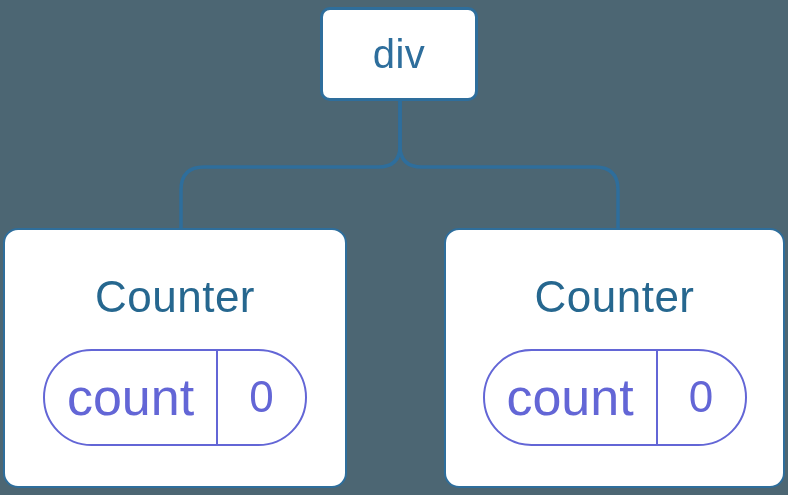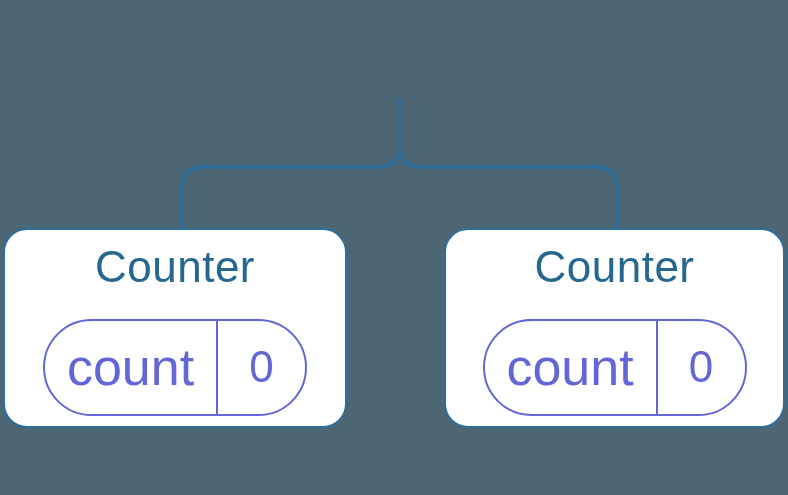--- a/index.html
+++ b/index.html
@@ -41,24 +41,24 @@
   }
   .root-node .root-label {
     color: var(--node-blue);
     font-size: 40px;
     font-weight: 500;
     letter-spacing: 0.5px;
   }
   .counter-card {
     position: absolute;
     top: 228px;
-    height: 200px;
+    height: 260px;
     background: var(--box-bg);
     border: 2px solid var(--node-blue);
-    border-radius: 24px;
+    border-radius: 15px;
     display: flex;
     flex-direction: column;
     align-items: center;
     justify-content: center;
     gap: 26px;
   }
   .counter-card.left  { left: 3px;   width: 344px; }
   .counter-card.right { left: 444px; width: 341px; }
   .counter-title {
     color: var(--title-blue);
@@ -101,20 +101,23 @@
 </head>
 <body>
 
 <div class="stage">
 
   <svg class="edges" viewBox="0 0 788 495" xmlns="http://www.w3.org/2000/svg" aria-hidden="true">
     <path d="M 400 101 V 146 Q 400 167 378 167 H 204 Q 181 167 181 190 V 228" fill="none" stroke="#2E6E9C" stroke-width="3.5" stroke-linecap="round"></path>
     <path d="M 400 101 V 146 Q 400 167 422 167 H 595 Q 618 167 618 190 V 228" fill="none" stroke="#2E6E9C" stroke-width="3.5" stroke-linecap="round"></path>
   </svg>
 
+  <div class="root-node">
+    <span class="root-label">div</span>
+  </div>
 
   <div class="counter-card left">
     <div class="counter-title">Counter</div>
     <div class="state-pill">
       <div class="state-key-cell">count</div>
       <div class="state-divider"></div>
       <div class="state-value-cell">0</div>
     </div>
   </div>
 

